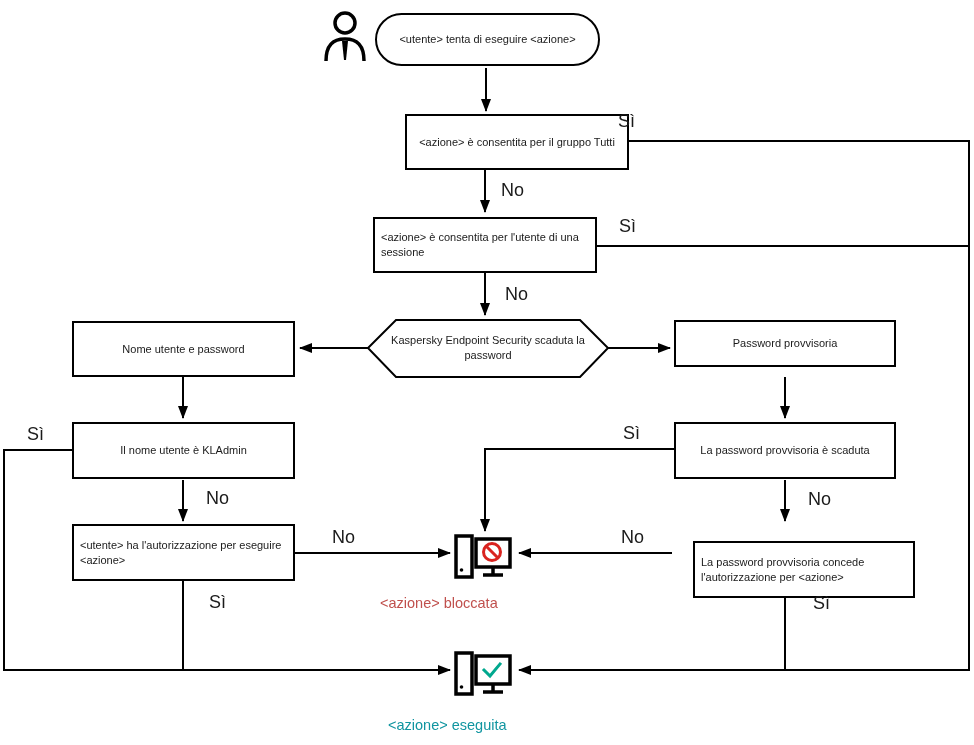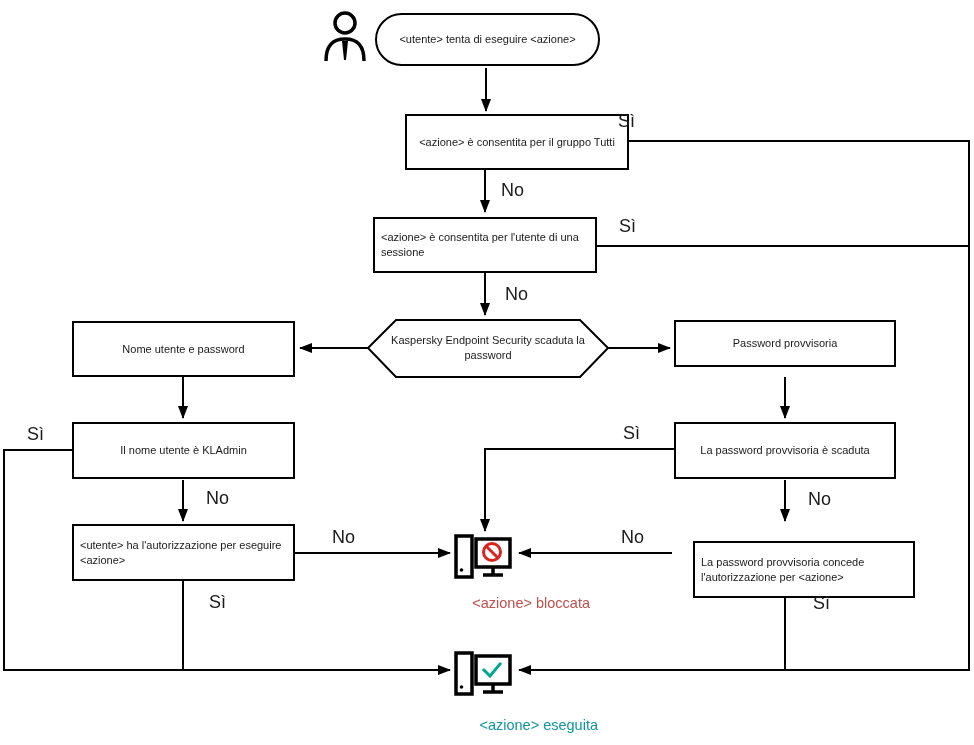--- a/index.html
+++ b/index.html
@@ -24,21 +24,21 @@
     position:absolute;border:2px solid var(--line);background:#ffffff;
     display:flex;align-items:center;justify-content:center;text-align:left;
     font-size:11px;line-height:1.35;padding:2px 6px;box-sizing:border-box;
   }
   .node.stadium{border-radius:28px;}
   .hexlabel{
     position:absolute;display:flex;align-items:center;justify-content:center;
     text-align:center;font-size:11px;line-height:1.35;
   }
   .edge-label{position:absolute;font-size:18px;color:#1a1a1a;}
-  .caption{position:absolute;font-size:14.5px;text-align:right;width:210px;}
+  .caption{position:absolute;font-size:14.5px;text-align:left;width:210px;}
   .caption.blocked{color:var(--blocked_text);}
   .caption.executed{color:var(--executed_text);}
 </style>
 </head>
 <body>
 
 <div id="stage">
 
   <svg id="wires" xmlns="http://www.w3.org/2000/svg">
     <defs>

